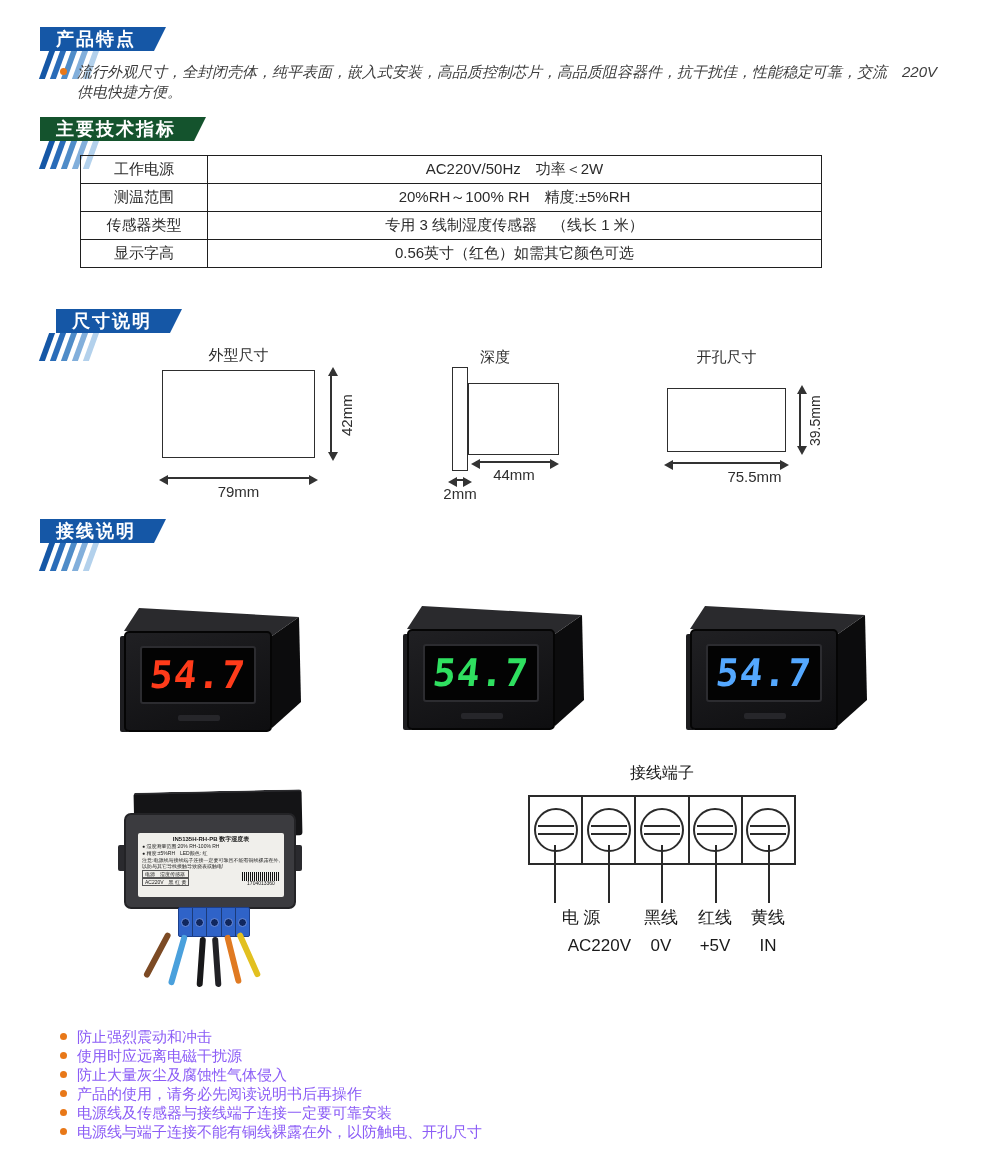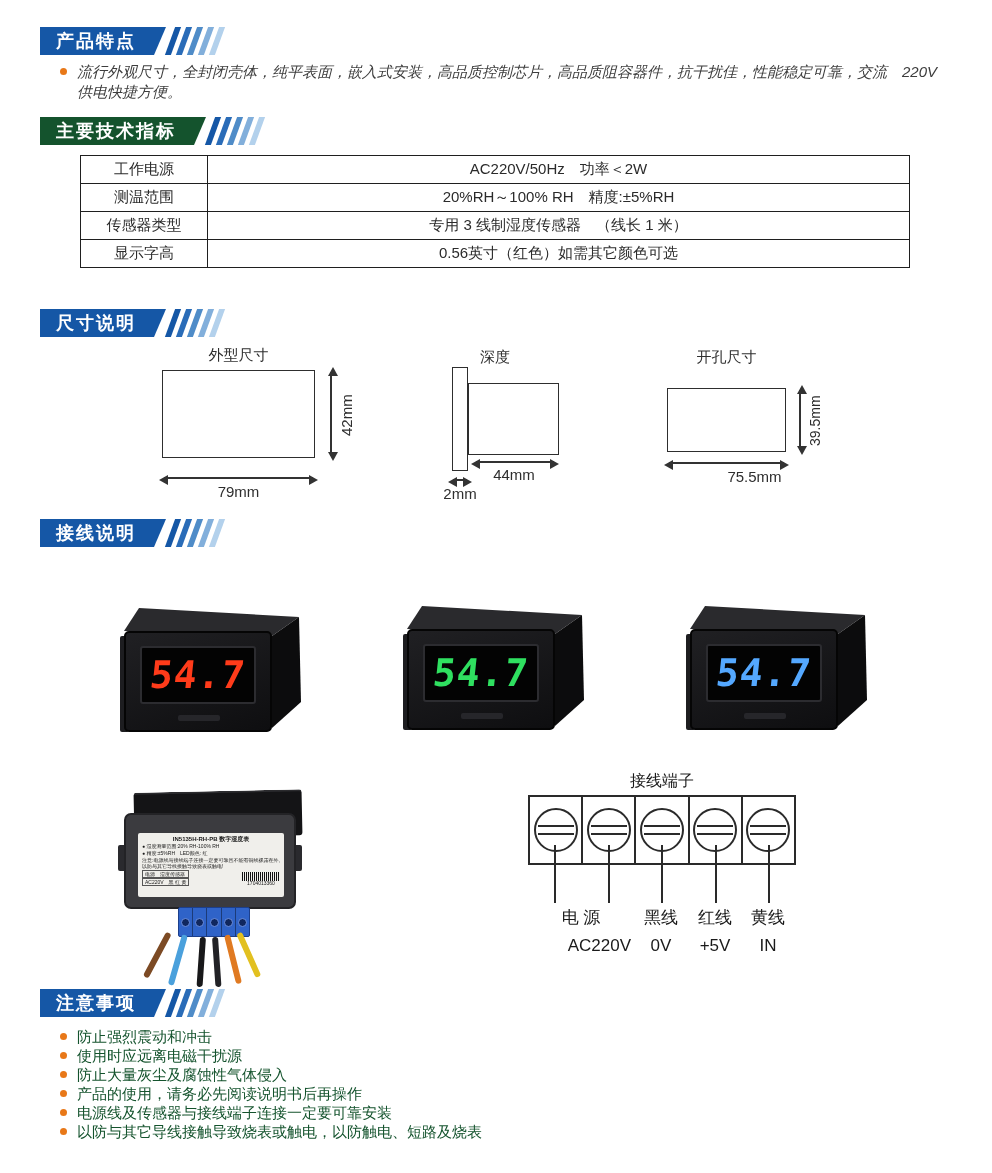--- a/index.html
+++ b/index.html
@@ -2,34 +2,34 @@
 <html><head>
 <meta charset="utf-8">
 <style>
   * { margin:0; padding:0; box-sizing:border-box; }
   html,body { background:#ffffff; }
   body { font-family:"Liberation Sans","DejaVu Sans",sans-serif; }
   #page { position:relative; width:992px; height:1173px; background:#ffffff; overflow:hidden; }
   .abs { position:absolute; }
 
   
-  .banner { display:flex; align-items:stretch; height:28px; }
+  .banner { display:flex; align-items:stretch; height:28px;flex-direction:column; }
   .banner-label {
     color:#ffffff; font-size:18px; font-weight:bold; letter-spacing:2px;
     display:flex; align-items:center; padding:0 30px 0 16px;
     clip-path:polygon(0 0,100% 0,calc(100% - 12px) 100%,0 100%);
     background:#1557a6;
   }
   .banner-stripes { display:flex; gap:5px; margin-left:4px; transform:skewX(-20deg); }
   .stripe { display:block; width:6px; height:28px; }
 
   
   .para { display:flex; align-items:flex-start; font-size:15px; line-height:20px; color:#3d3d3d; }
   .dot { flex:0 0 auto; width:7px; height:7px; border-radius:50%; margin:6px 10px 0 2px; background:#e87818; }
-  .note-line { display:flex; align-items:flex-start; font-size:15px; line-height:19px; color:#14532d; }
+  .note-line { display:flex; align-items:flex-start; font-size:15px; line-height:19px; color:#8b5cf6; }
   .note-line .dot { margin-top:6px; }
 
   
   .spec-table { border-collapse:collapse; font-size:15px; color:#2b2b2b; table-layout:fixed; }
   .spec-table td { border:1.5px solid #1f1f1f; height:28px; text-align:center; padding:0 6px; }
   .spec-table td.c1 { width:127px; }
 
   
   .dim-title { font-size:15px; color:#2e2e2e; text-align:center; }
   .dim-rect { border:1.5px solid #2e2e2e; background:#fff; }
@@ -122,21 +122,21 @@
     <div class="banner-label" style="background-color: #14532d;">主要技术指标</div>
     <div class="banner-stripes">
       <i class="stripe" style="background-color: rgb(21, 87, 166);"></i>
       <i class="stripe" style="background-color: rgb(42, 108, 184);"></i>
       <i class="stripe" style="background-color: rgb(79, 140, 200);"></i>
       <i class="stripe" style="background-color: rgb(130, 175, 219);"></i>
       <i class="stripe" style="background-color: rgb(179, 209, 236);"></i>
     </div>
   </div>
 
-  <table class="spec-table abs" style="left:80px; top:155px; width:830px;">
+  <table class="spec-table abs" style="left:80px; top:155px; width:742px;">
     <tbody>
       <tr>
         <td class="c1">工作电源</td>
         <td>AC220V/50Hz　功率＜2W</td>
       </tr>
       <tr>
         <td class="c1">测温范围</td>
         <td>20%RH～100% RH　精度:±5%RH</td>
       </tr>
       <tr>
@@ -144,21 +144,21 @@
         <td>专用 3 线制湿度传感器　（线长 1 米）</td>
       </tr>
       <tr>
         <td class="c1">显示字高</td>
         <td>0.56英寸（红色）如需其它颜色可选</td>
       </tr>
     </tbody>
   </table>
 
   <div class="banner abs" style="left:40px; top:309px;">
-    <div class="banner-label" style="background-color: rgb(21, 87, 166);">尺寸说明</div>
+    <div class="banner-label" style="background-color: rgb(21, 87, 166); margin-left: 16px;">尺寸说明</div>
     <div class="banner-stripes">
       <i class="stripe" style="background-color: rgb(21, 87, 166);"></i>
       <i class="stripe" style="background-color: rgb(42, 108, 184);"></i>
       <i class="stripe" style="background-color: rgb(79, 140, 200);"></i>
       <i class="stripe" style="background-color: rgb(130, 175, 219);"></i>
       <i class="stripe" style="background-color: rgb(179, 209, 236);"></i>
     </div>
   </div>
 
   <div class="dim-title abs" style="left:162px; top:346px; width:153px;">外型尺寸</div>
@@ -270,21 +270,21 @@
         </div>
     </div>
     <div class="wire" style="left:48px; top:150px; height:50px; background:#7c4a24; transform:rotate(28deg);"></div>
     <div class="wire" style="left:64px; top:152px; height:52px; background:#4aa0dc; transform:rotate(16deg);"></div>
     <div class="wire" style="left:82px; top:154px; height:50px; background:#18181a; transform:rotate(4deg);"></div>
     <div class="wire" style="left:94px; top:154px; height:50px; background:#222226; transform:rotate(-4deg);"></div>
     <div class="wire" style="left:106px; top:152px; height:50px; background:#e07a22; transform:rotate(-14deg);"></div>
     <div class="wire" style="left:118px; top:150px; height:48px; background:#e2c020; transform:rotate(-24deg);"></div>
   </div>
 
-  <div class="term-cn abs" style="left:582px; top:763px; width:160px; font-size:16px;margin-top:8px;">接线端子</div>
+  <div class="term-cn abs" style="left:582px; top:763px; width:160px; font-size:16px;">接线端子</div>
   <div class="term-strip abs" style="left:528px; top:795px;">
     <div class="term-cell">
         <div class="screw">
           <div class="screw-slot"></div>
         </div>
       </div>
     <div class="term-cell">
         <div class="screw">
           <div class="screw-slot"></div>
         </div>
@@ -314,30 +314,20 @@
   <div class="term-cn abs" style="left:531px; top:906px; width:100px;">电  源</div>
   <div class="term-cn abs" style="left:621px; top:906px; width:80px;">黑线</div>
   <div class="term-cn abs" style="left:675px; top:906px; width:80px;">红线</div>
   <div class="term-cn abs" style="left:728px; top:906px; width:80px;">黄线</div>
 
   <div class="term-sig abs" style="left:531px; top:936px; width:100px;text-align:right;">AC220V</div>
   <div class="term-sig abs" style="left:621px; top:936px; width:80px;">0V</div>
   <div class="term-sig abs" style="left:675px; top:936px; width:80px;">+5V</div>
   <div class="term-sig abs" style="left:728px; top:936px; width:80px;">IN</div>
 
-  <div class="banner abs" style="left:40px; top:989px;">
-    <div class="banner-label" style="background-color: rgb(21, 87, 166);">注意事项</div>
-    <div class="banner-stripes">
-      <i class="stripe" style="background-color: rgb(21, 87, 166);"></i>
-      <i class="stripe" style="background-color: rgb(42, 108, 184);"></i>
-      <i class="stripe" style="background-color: rgb(79, 140, 200);"></i>
-      <i class="stripe" style="background-color: rgb(130, 175, 219);"></i>
-      <i class="stripe" style="background-color: rgb(179, 209, 236);"></i>
-    </div>
-  </div>
 
   <div class="abs" style="left:58px; top:1027px; width:880px;">
     <div class="note-line">
       <span class="dot" style="background-color: rgb(232, 120, 24);"></span>
       <span>防止强烈震动和冲击</span>
     </div>
     <div class="note-line">
       <span class="dot" style="background-color: rgb(232, 120, 24);"></span>
       <span>使用时应远离电磁干扰源</span>
     </div>
@@ -348,17 +338,17 @@
     <div class="note-line">
       <span class="dot" style="background-color: rgb(232, 120, 24);"></span>
       <span>产品的使用，请务必先阅读说明书后再操作</span>
     </div>
     <div class="note-line">
       <span class="dot" style="background-color: rgb(232, 120, 24);"></span>
       <span>电源线及传感器与接线端子连接一定要可靠安装</span>
     </div>
     <div class="note-line">
       <span class="dot" style="background-color: rgb(232, 120, 24);"></span>
-      <span>以防与其它导线接触导致烧表或触电，以防触电、短路及烧表</span>
+      <span>电源线与端子连接不能有铜线裸露在外，以防触电、开孔尺寸</span>
     </div>
   </div>
 
 </div>
 
 </body></html>

